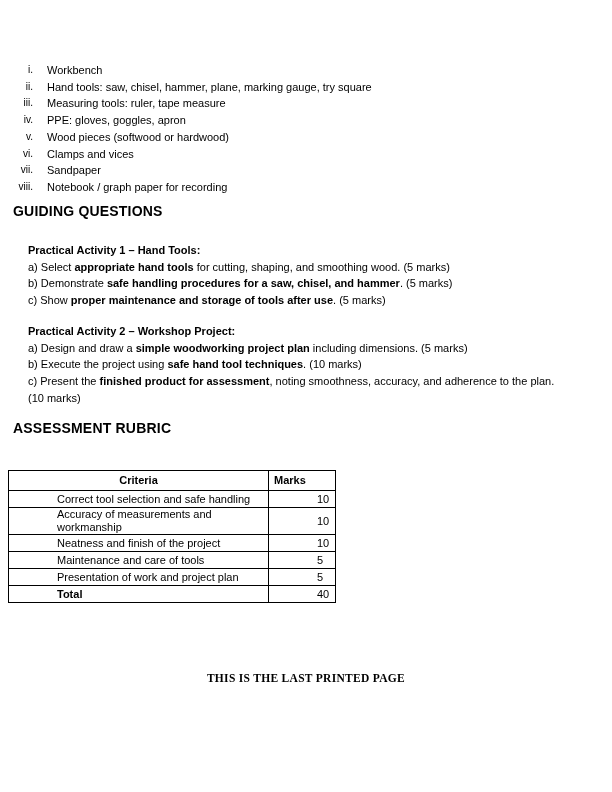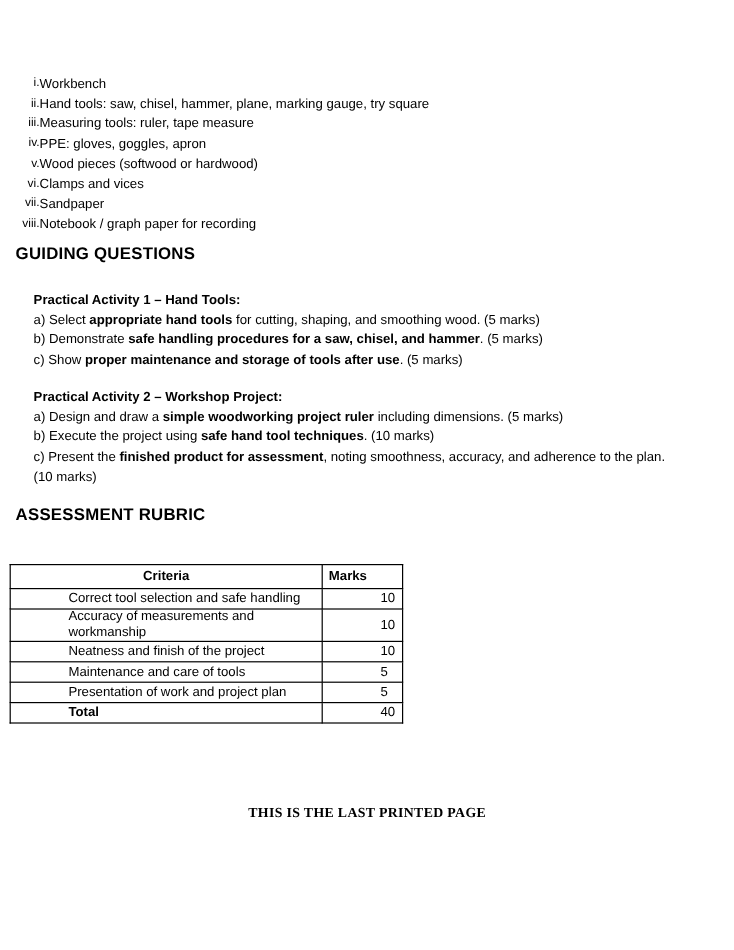--- a/index.html
+++ b/index.html
@@ -24,21 +24,21 @@
     list-style: none;
     width: 600px;
   }
   .mat-item { display: flex; }
   .mat-item .num {
     width: 33px;
     text-align: right;
     flex: 0 0 33px;
     font-size: 10px;
   }
-  .mat-item .txt { margin-left: 0; }
+  .mat-item .txt { margin-left: 14px; }
 
   
   .section-heading {
     position: absolute;
     left: 13px;
     font-size: 14px;
     font-weight: bold;
     letter-spacing: 0.2px;
   }
   .gq-heading { top: 203px; }
@@ -134,21 +134,21 @@
 
   <div class="activity act1">
     <p class="act-title">Practical Activity 1 – Hand Tools:</p>
     <p class="act-line"><span>a) Select </span><span style="font-weight: bold;">appropriate hand tools</span><span> for cutting, shaping, and smoothing wood. (5 marks)</span></p>
     <p class="act-line"><span>b) Demonstrate </span><span style="font-weight: bold;">safe handling procedures for a saw, chisel, and hammer</span><span>. (5 marks)</span></p>
     <p class="act-line"><span>c) Show </span><span style="font-weight: bold;">proper maintenance and storage of tools after use</span><span>. (5 marks)</span></p>
   </div>
 
   <div class="activity act2">
     <p class="act-title">Practical Activity 2 – Workshop Project:</p>
-    <p class="act-line"><span>a) Design and draw a </span><span style="font-weight: bold;">simple woodworking project ruler</span><span> including dimensions. (5 marks)</span></p>
+    <p class="act-line"><span>a) Design and draw a </span><span style="font-weight: bold;">simple woodworking project plan</span><span> including dimensions. (5 marks)</span></p>
     <p class="act-line"><span>b) Execute the project using </span><span style="font-weight: bold;">safe hand tool techniques</span><span>. (10 marks)</span></p>
     <p class="act-line"><span>c) Present the </span><span style="font-weight: bold;">finished product for assessment</span><span>, noting smoothness, accuracy, and adherence to the plan. (10 marks)</span></p>
   </div>
 
   <h2 class="section-heading rubric-heading">ASSESSMENT RUBRIC</h2>
 
   <table class="rubric-table">
     <thead>
       <tr>
         <th class="col-criteria">Criteria</th>

